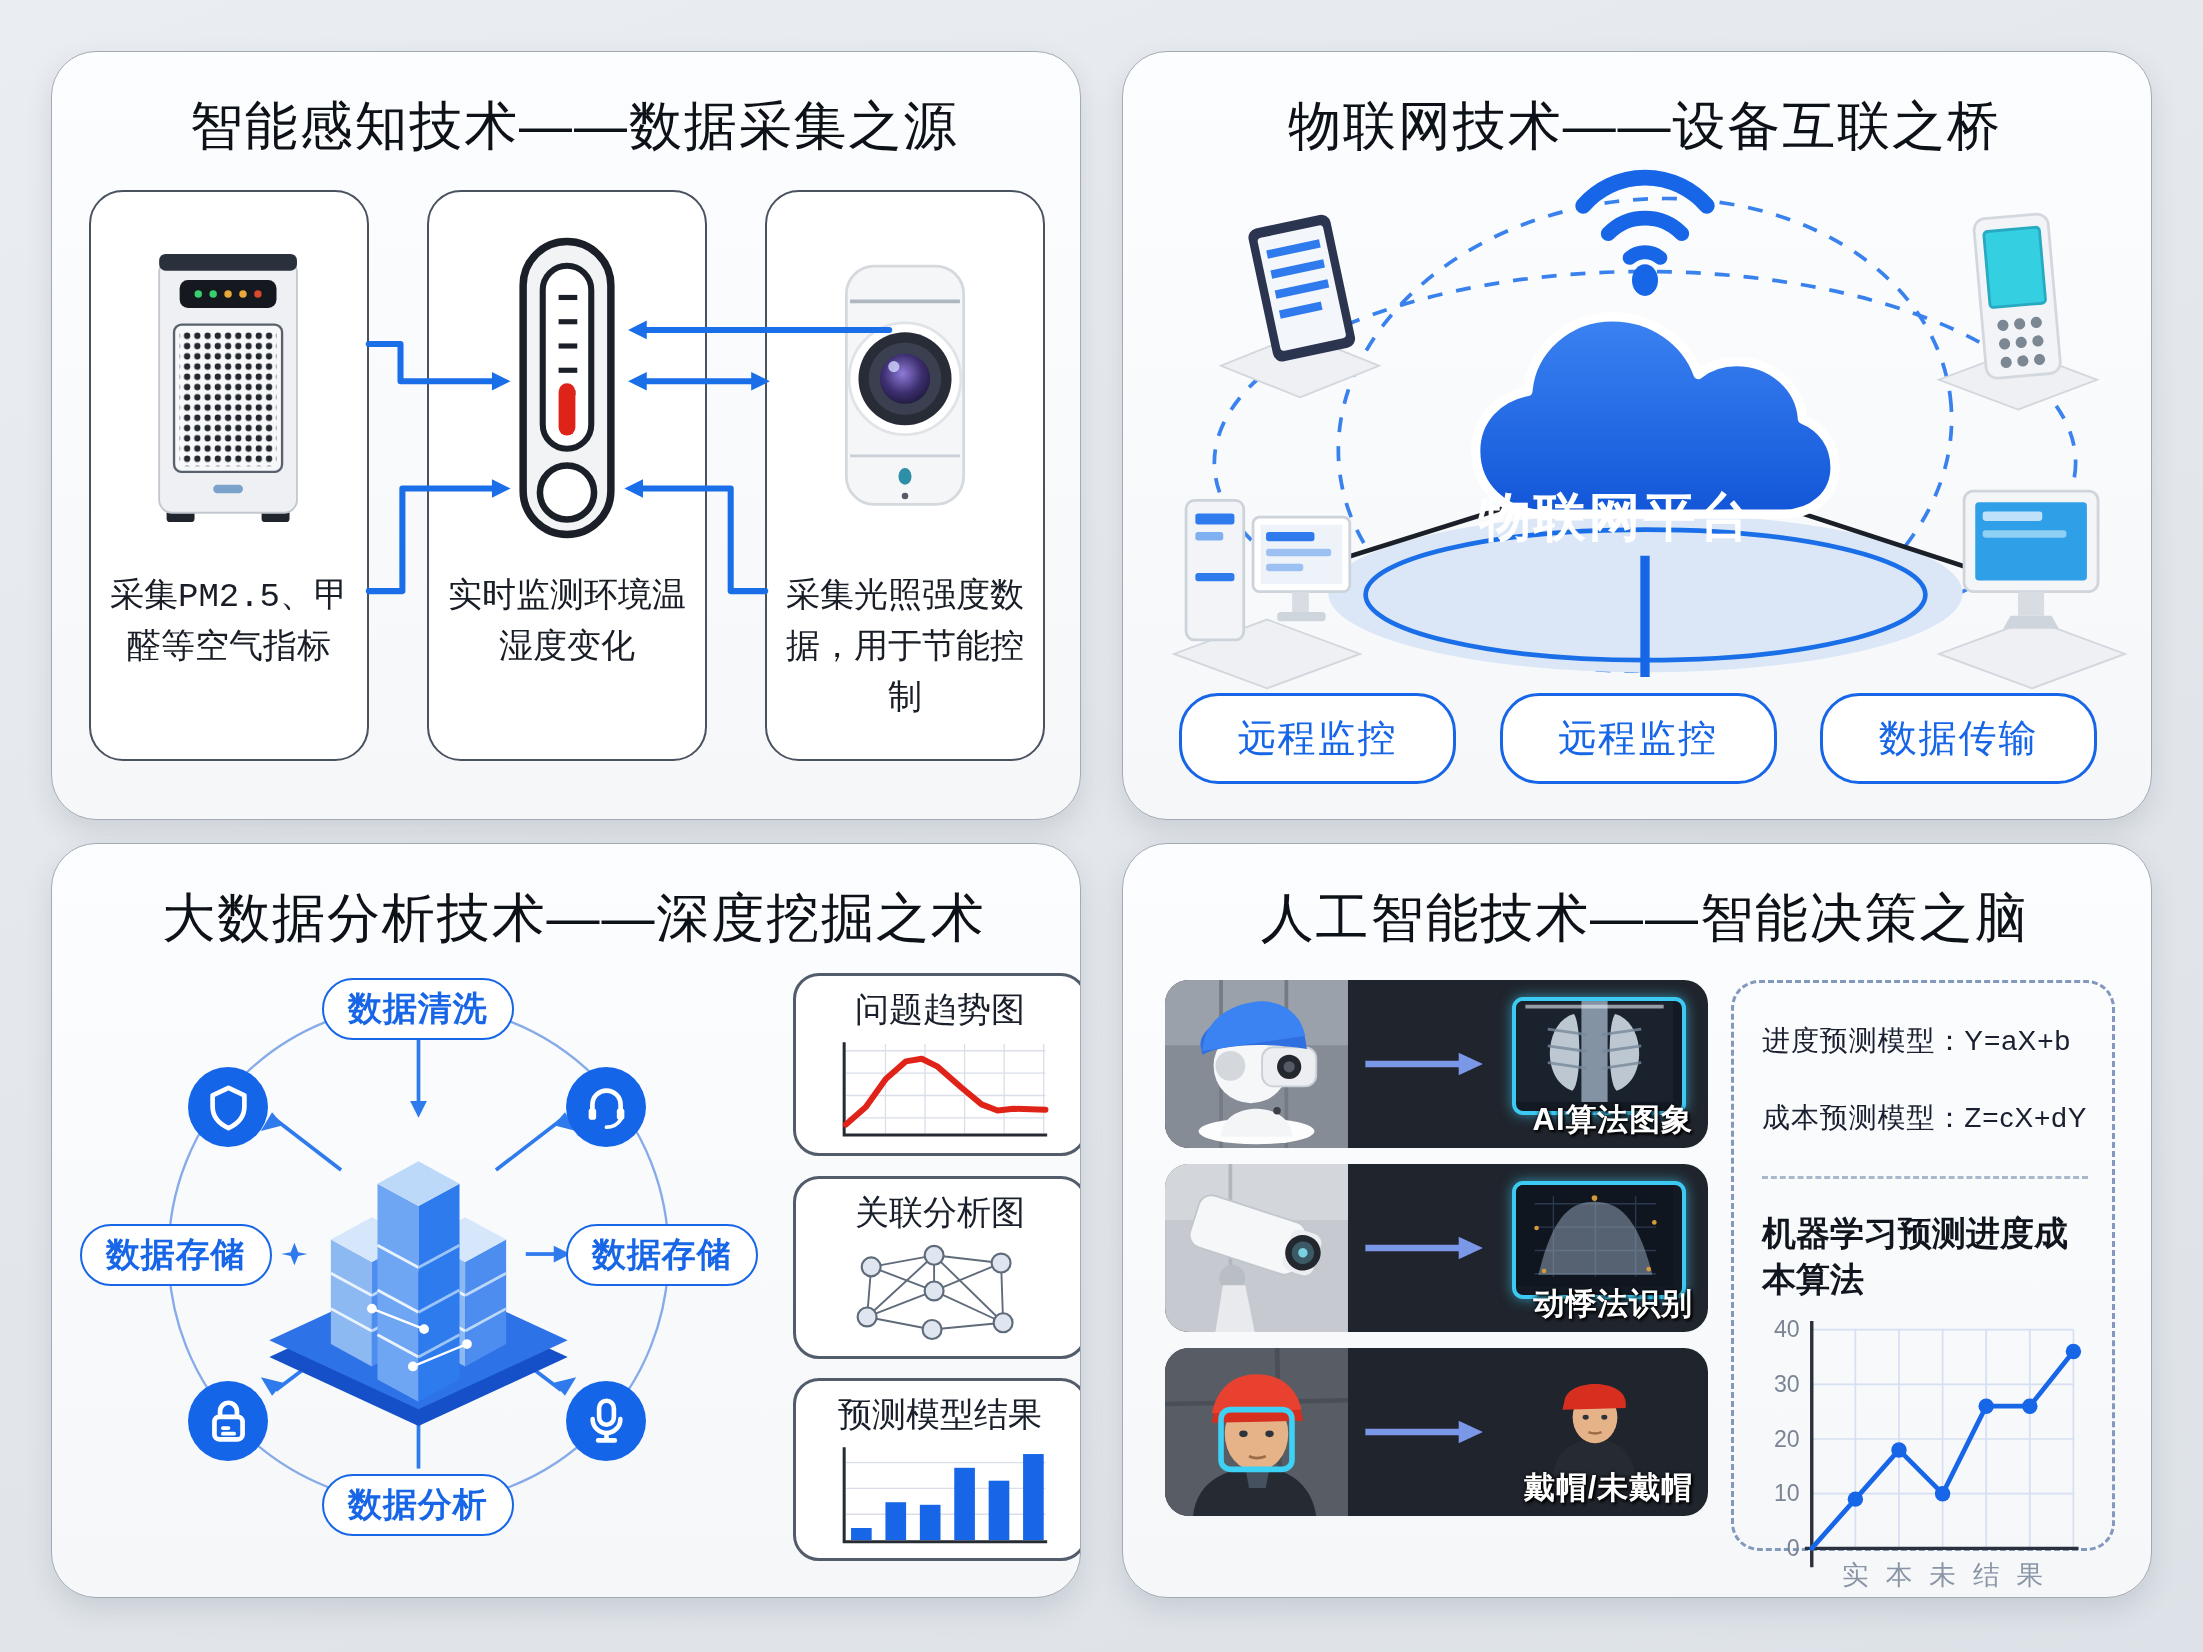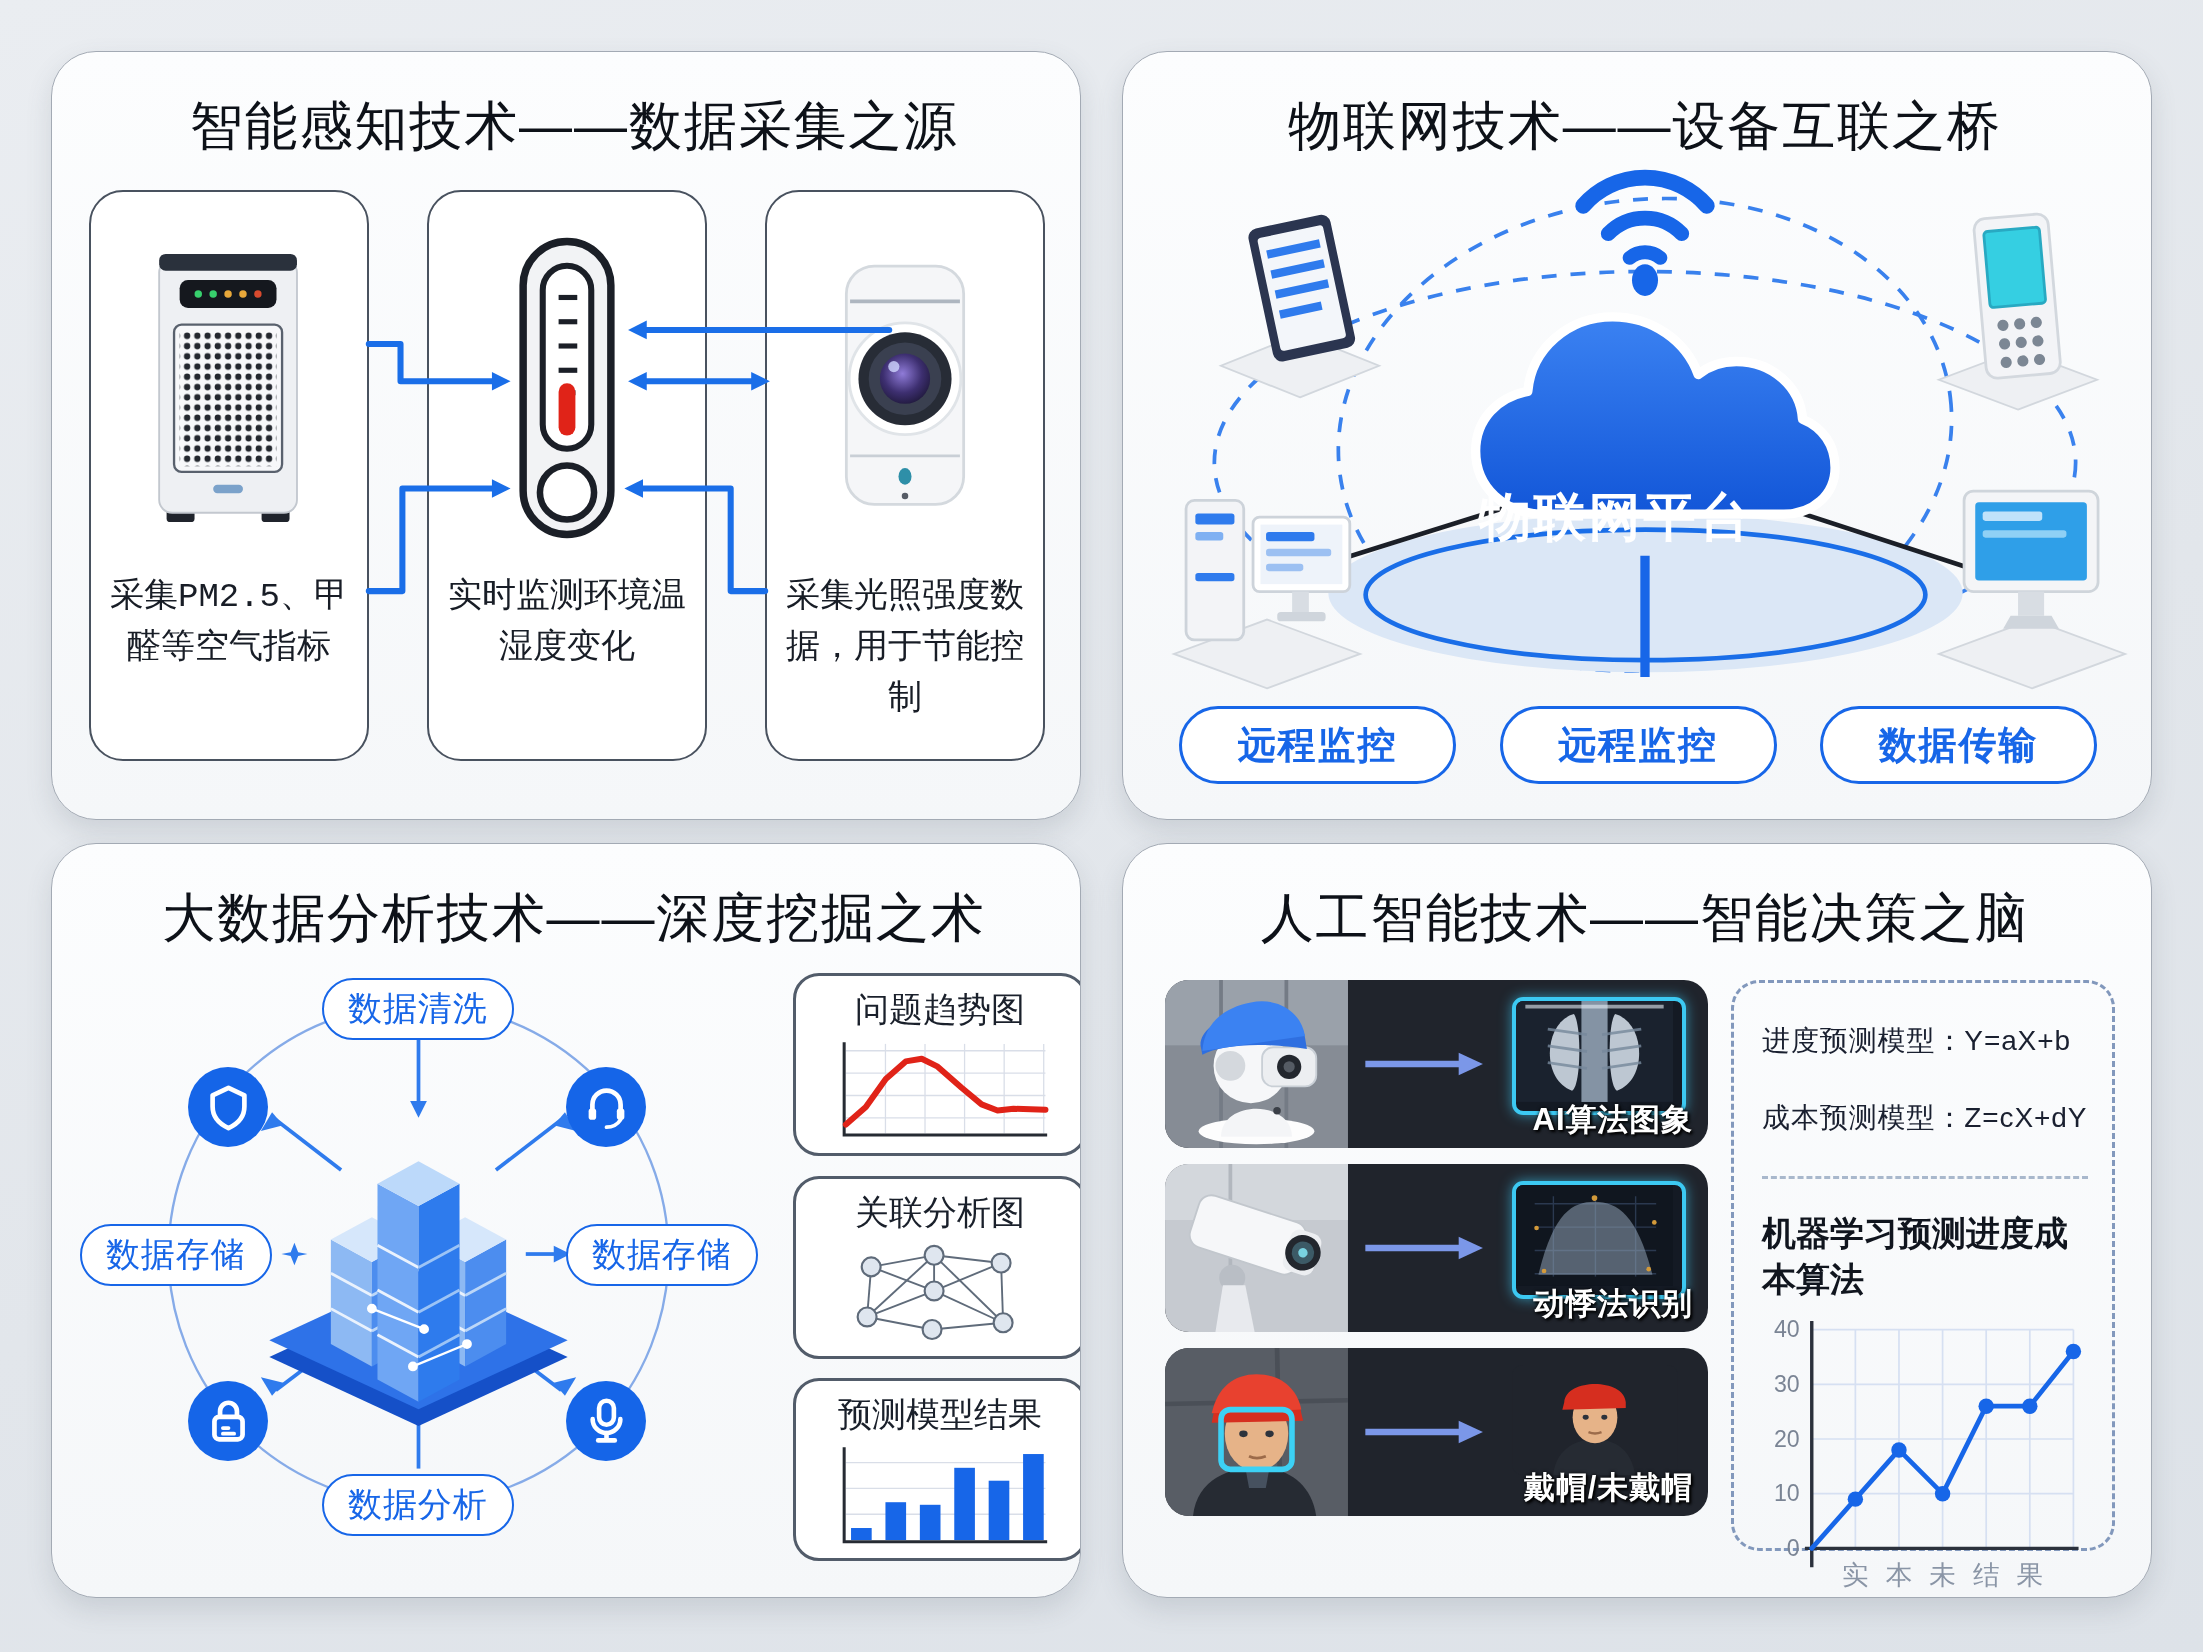--- a/index.html
+++ b/index.html
@@ -46,33 +46,33 @@
   .tl-arrows{position:absolute;left:37px;top:138px;width:956px;height:597px;pointer-events:none;}
   
   .iot-stage{position:absolute;left:0;top:103px;width:1030px;height:522px;}
   .iot-abs{position:absolute;}
   .cloud-label{
     position:absolute;left:356px;top:328px;width:336px;
     font-size:52px;font-weight:700;color:#ffffff;letter-spacing:2.8px;
   }
   .iot-pills{position:absolute;left:56px;bottom:35px;width:918px;display:flex;justify-content:space-between;}
   .pill{
-    box-sizing:border-box;min-width:277px;height:78px;
+    box-sizing:border-box;min-width:277px;height:91px;
     background:#fff;border:3.7px solid #1766e8;border-radius:39px;
     display:flex;align-items:center;justify-content:center;
-    font-size:38px;color:#1766e8;letter-spacing:1.9px;font-weight:bold;
+    font-size:38px;color:#1766e8;letter-spacing:1.9px;
   }
   
   .bd-orbit{position:absolute;left:26px;top:119px;width:681px;height:597px;}
   .bd-pill{
     position:absolute;box-sizing:border-box;
     background:#fff;border:2.8px solid #1766e8;border-radius:32px;
     font-size:34px;color:#1766e8;letter-spacing:0.9px;
     display:flex;align-items:center;justify-content:center;
-    padding:0 24px;height:62px;
+    padding:0 24px;height:62px;font-weight:bold;
   }
   .bd-icon{
     position:absolute;width:80px;height:80px;border-radius:50%;
     background:#1565e8;display:flex;align-items:center;justify-content:center;
   }
   .bd-cards{position:absolute;left:741px;top:129px;width:296px;}
   .bd-card{
     box-sizing:border-box;width:294px;height:183px;margin-bottom:19.6px;
     background:#fff;border:3.3px solid #525c6a;border-radius:26px;
     display:flex;flex-direction:column;align-items:center;padding-top:11.2px;

